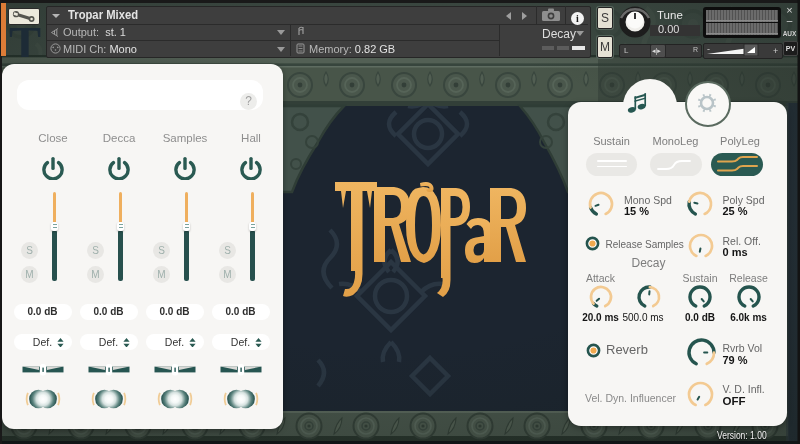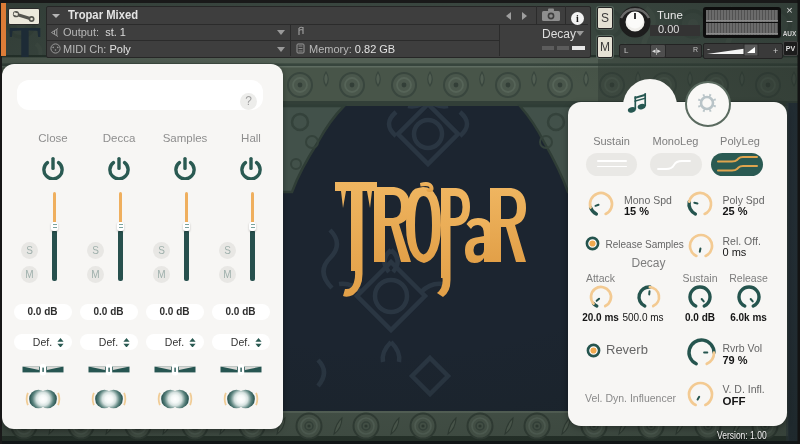--- a/index.html
+++ b/index.html
@@ -237,21 +237,21 @@
     </svg>
 <div class="abs" style="left:63px;top:25px;height:15px;line-height:15px;font-size:11px;color:#b8b8b8">Output:&nbsp; <span style="color:#dcdcdc">st. 1</span></div>
 <div class="abs" style="left:277px;top:30px;width:0;height:0;border-left:4px solid transparent;border-right:4px solid transparent;border-top:5px solid #9a9a9a"></div>
 
 <svg class="abs" style="left:50px;top:43px" width="11" height="11">
       <circle cx="5.5" cy="5.5" r="4.6" fill="none" stroke="#9a9a9a" stroke-width="1"></circle>
       <circle cx="3.2" cy="4.4" r="0.8" fill="#9a9a9a"></circle>
       <circle cx="7.8" cy="4.4" r="0.8" fill="#9a9a9a"></circle>
       <circle cx="5.5" cy="7" r="0.8" fill="#9a9a9a"></circle>
     </svg>
-<div class="abs" style="left:63px;top:42px;height:15px;line-height:15px;font-size:11px;color:#b8b8b8">MIDI Ch: <span style="color:#e2e2e2">Poly</span></div>
+<div class="abs" style="left:63px;top:42px;height:15px;line-height:15px;font-size:11px;color:#b8b8b8">MIDI Ch: <span style="color:#e2e2e2">Mono</span></div>
 <div class="abs" style="left:277px;top:47px;width:0;height:0;border-left:4px solid transparent;border-right:4px solid transparent;border-top:5px solid #9a9a9a"></div>
 
 <svg class="abs" style="left:296px;top:26px" width="10" height="12">
       <path d="M3 2 L3 9 M7 1 L7 8" stroke="#9a9a9a" stroke-width="1.2"></path>
       <path d="M3 2 Q5 0.6 7 1.6 M3 4.4 Q5 3 7 4" stroke="#9a9a9a" stroke-width="1" fill="none"></path>
     </svg>
 <svg class="abs" style="left:296px;top:43px" width="9" height="11">
       <rect x="1" y="1" width="7" height="9" rx="1" fill="none" stroke="#9a9a9a" stroke-width="1"></rect>
       <line x1="2.5" y1="3" x2="6.5" y2="3" stroke="#9a9a9a" stroke-width="0.8"></line>
       <line x1="2.5" y1="5.5" x2="6.5" y2="5.5" stroke="#9a9a9a" stroke-width="0.8"></line>
@@ -550,21 +550,21 @@
 <svg class="abs" style="left:583.9px;top:234.9px" width="17" height="17">
         <circle cx="8.5" cy="8.5" r="5.6000000000000005" fill="#ffffff" stroke="#25544e" stroke-width="2.6"></circle>
         <circle cx="8.5" cy="8.5" r="3.1" fill="#f0a94f"></circle>
       </svg>
 <div class="abs" style="left:605.5px;top:238.5px;font-size:10px;color:#666">Release Samples</div>
 <svg class="abs" style="left:684.5px;top:229.8px" width="32" height="32">
         <path d="M 11.35 25.97 A 11.00 11.00 0 1 1 20.65 25.97" stroke="#f3ca92" stroke-width="2.7" fill="none" stroke-linecap="round"></path>
         <line x1="15.46" y1="18.54" x2="14.79" y2="21.67" stroke="#25544e" stroke-width="2" stroke-linecap="round"></line>
       </svg>
 <div class="abs" style="left:722.5px;top:234.5px;font-size:10.5px;color:#666">Rel. Off.</div>
-<div class="abs" style="left:722.5px;top:245.5px;font-size:11px;font-weight:normal;color:#151515">0 ms</div>
+<div class="abs" style="left:722.5px;top:245.5px;font-size:11px;font-weight:bold;color:#151515">0 ms</div>
 <div class="abs" style="left:566.5px;top:271.5px;width:68px;text-align:center;font-size:10.5px;color:#7d7d7d">Attack</div>
 <svg class="abs" style="left:585.5px;top:282.0px" width="30" height="30">
         <path d="M 10.77 24.06 A 10.00 10.00 0 0 1 7.54 21.66" stroke="#25544e" stroke-width="3.4" fill="none" stroke-linecap="round"></path>
         <path d="M 7.54 21.66 A 10.00 10.00 0 1 1 19.23 24.06" stroke="#f3ca92" stroke-width="2.7" fill="none" stroke-linecap="round"></path>
         <line x1="13.06" y1="16.73" x2="10.67" y2="18.86" stroke="#25544e" stroke-width="2" stroke-linecap="round"></line>
       </svg>
 <div class="abs" style="left:566.5px;top:311.5px;width:68px;text-align:center;font-size:10px;font-weight:bold;color:#151515">20.0 ms</div>
 <div class="abs" style="left:614.5px;top:256px;width:68px;text-align:center;font-size:12px;color:#7d7d7d">Decay</div>
 <svg class="abs" style="left:633.5px;top:282.0px" width="30" height="30">
         <path d="M 10.77 24.06 A 10.00 10.00 0 0 1 15.86 5.04" stroke="#25544e" stroke-width="3.4" fill="none" stroke-linecap="round"></path>

